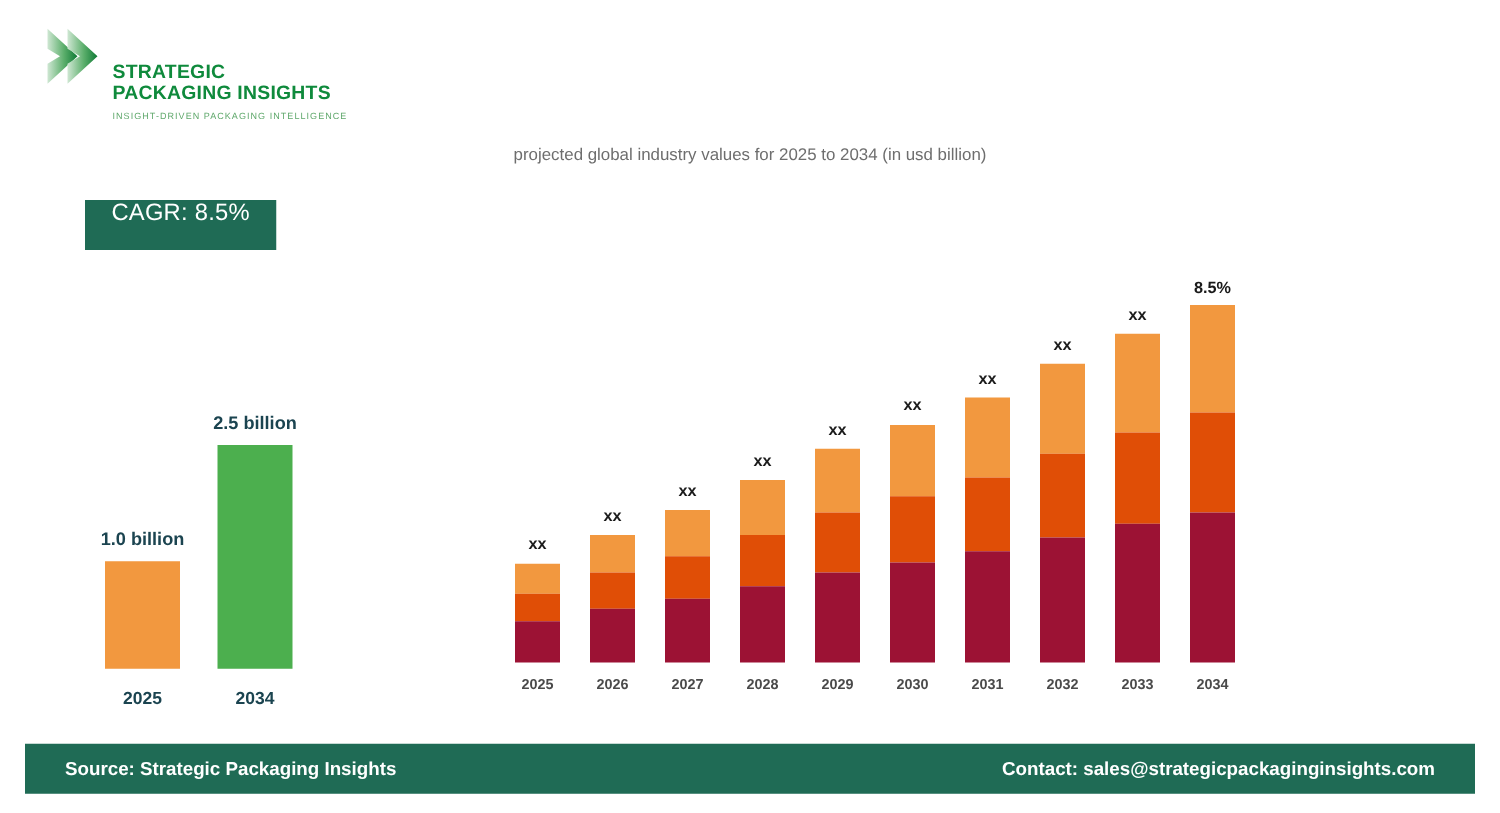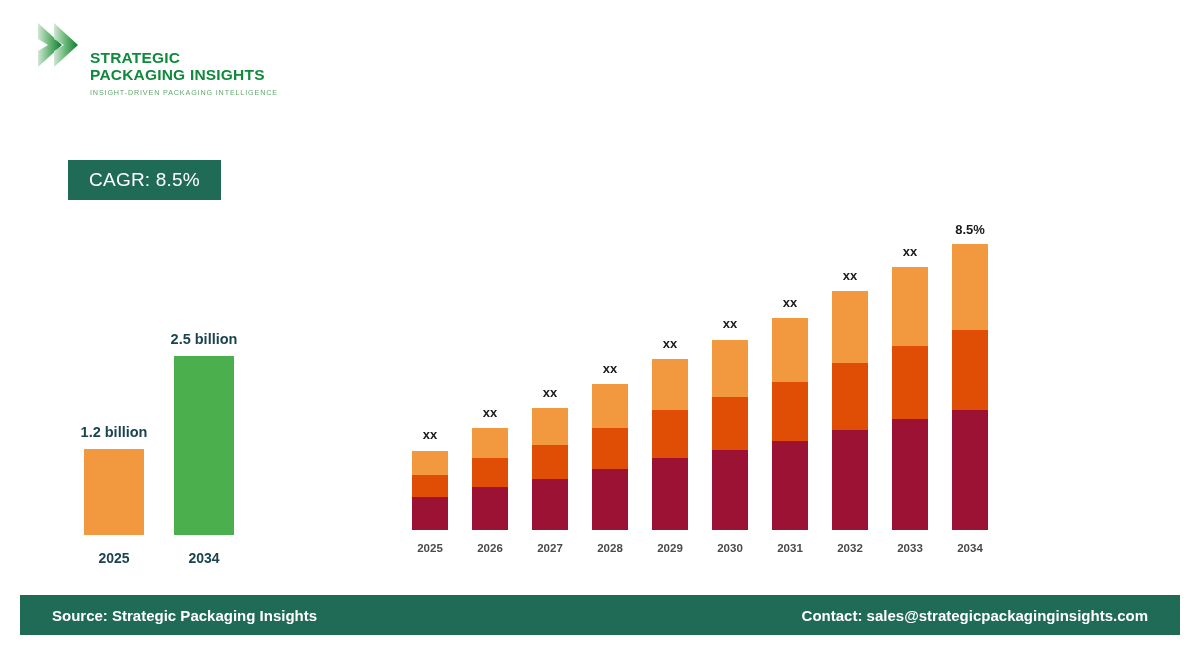--- a/index.html
+++ b/index.html
@@ -80,21 +80,21 @@
 
   
   #cagr-badge {
     position: absolute;
     left: 68px;
     top: 160px;
     width: 153px;
     height: 40px;
     background: #1F6B55;
     display: flex;
-    align-items: center;
+    align-items: flex-start;
     justify-content: center;
   }
   #cagr-badge span {
     color: #ffffff;
     font-size: 19px;
     letter-spacing: 0.2px;
     white-space: nowrap;
   }
 
   
@@ -221,28 +221,29 @@
         <path d="M22,3 L46,25 L22,47 L22,31 L32,25 L22,19 Z" fill="url(#chevGrad)"></path>
       </svg>
     </div>
     <div id="logo-text">
       <div class="logo-line">STRATEGIC</div>
       <div class="logo-line">PACKAGING INSIGHTS</div>
       <div id="logo-tagline">INSIGHT-DRIVEN PACKAGING INTELLIGENCE</div>
     </div>
   </div>
 
+  <div id="chart-subtitle">projected global industry values for 2025 to 2034 (in usd billion)</div>
 
   <div id="cagr-badge">
     <span>CAGR: 8.5%</span>
   </div>
 
   <div id="compare-panel">
       <div class="cmp-col" id="cmp-col-0">
-        <div class="cmp-value" style="bottom: 130px;">1.2 billion</div>
+        <div class="cmp-value" style="bottom: 130px;">1.0 billion</div>
         <div class="cmp-bar" style="height: 86px; background: rgb(242, 152, 63);"></div>
         <div class="cmp-year">2025</div>
       </div>
       <div class="cmp-col" id="cmp-col-1">
         <div class="cmp-value" style="bottom: 223px;">2.5 billion</div>
         <div class="cmp-bar" style="height: 179px; background: rgb(76, 175, 78);"></div>
         <div class="cmp-year">2034</div>
       </div>
     </div>
 

